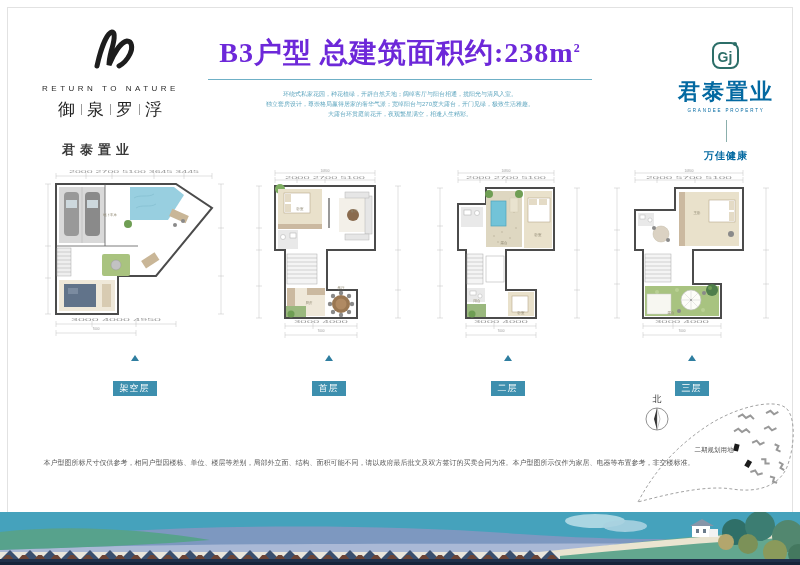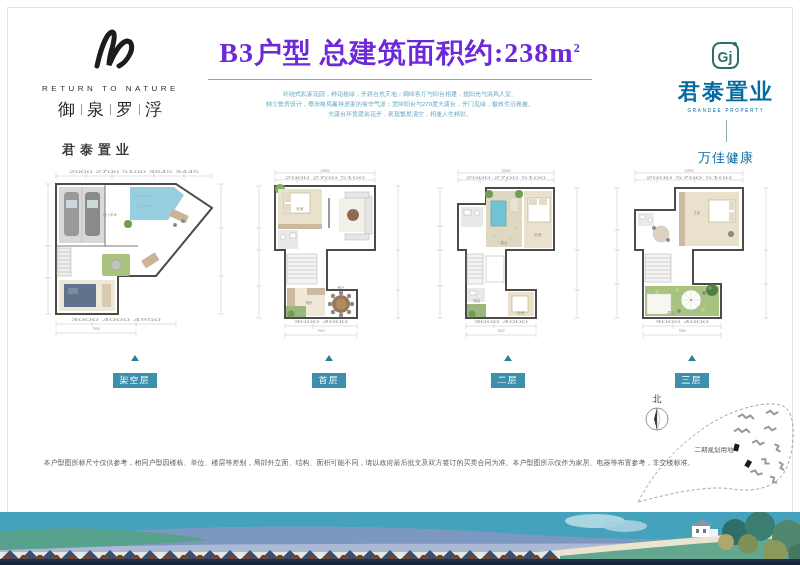--- a/index.html
+++ b/index.html
@@ -22,31 +22,31 @@
   .main-title sup{font-size:12px;}
   .title-rule{height:1px;background:#6fb0c6;margin-top:7px;}
   .desc{margin-top:9px;font-size:6px;line-height:10px;color:#5fa6bf;white-space:nowrap;}
 
   
   .dev{position:absolute;right:26px;top:40px;display:flex;align-items:center;gap:7px;z-index:2;color:#0369a1;flex-direction:column;}
   .dev-names{display:flex;flex-direction:column;align-items:center;}
   .dev-cn{font-size:22px;font-weight:bold;letter-spacing:2px;white-space:nowrap;}
   .dev-en{font-size:4.5px;letter-spacing:1.8px;margin-top:1px;white-space:nowrap;}
   .dev-sep{width:1px;height:22px;background:#2c6e68;opacity:.55;}
-  .dev-partner{font-size:13px;font-weight:normal;letter-spacing:1px;white-space:nowrap;}
+  .dev-partner{font-size:10px;font-weight:bold;letter-spacing:1px;white-space:nowrap;}
 
   .section-label{position:absolute;left:62px;top:141px;font-size:13px;font-weight:bold;
                  letter-spacing:5px;color:#3a3a3a;z-index:2;}
 
   
   .plans{position:absolute;left:42px;top:168px;right:26px;display:flex;justify-content:space-between;z-index:2;}
   .plan-col{display:flex;flex-direction:column;align-items:center;}
   .pointer{width:0;height:0;border-left:4px solid transparent;border-right:4px solid transparent;
            border-bottom:6px solid #2f7ea0;margin-top:7px;}
-  .badge{margin-top:12px;background:#3d8fae;color:#fff;font-size:9px;line-height:9px;
+  .badge{margin-top:20px;background:#3d8fae;color:#fff;font-size:9px;line-height:9px;
          padding:3px 7px;letter-spacing:1px;white-space:nowrap;}
 
   .disclaimer{position:absolute;left:0;right:62px;top:458px;text-align:center;font-size:7px;
               color:#5a5a5a;z-index:2;white-space:nowrap;}
 
   .siteplan{position:absolute;left:626px;top:388px;z-index:1;}
   .scene{position:absolute;left:0;top:512px;width:800px;height:53px;z-index:3;}
 
   
   svg text{font-family:"Liberation Sans",sans-serif;}

